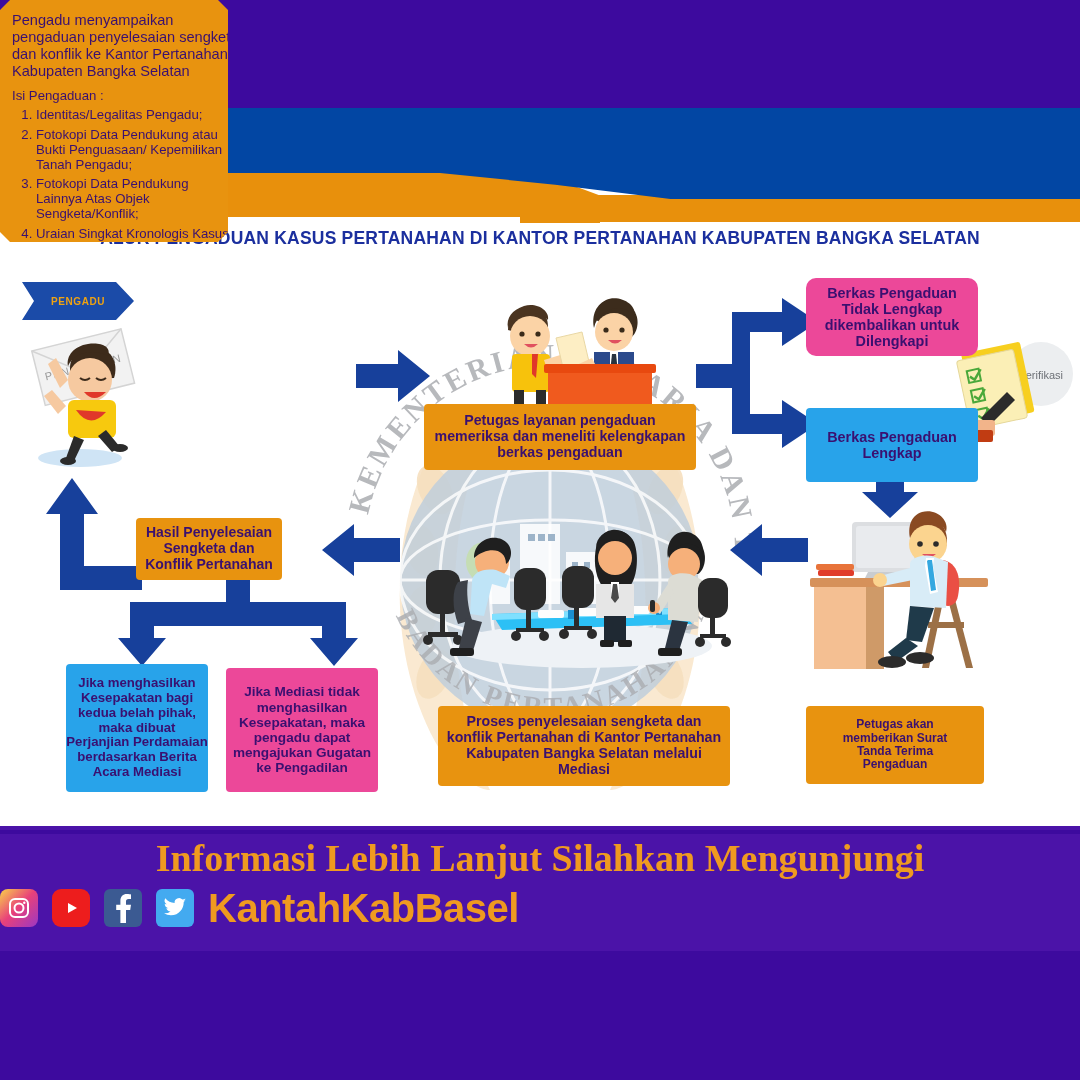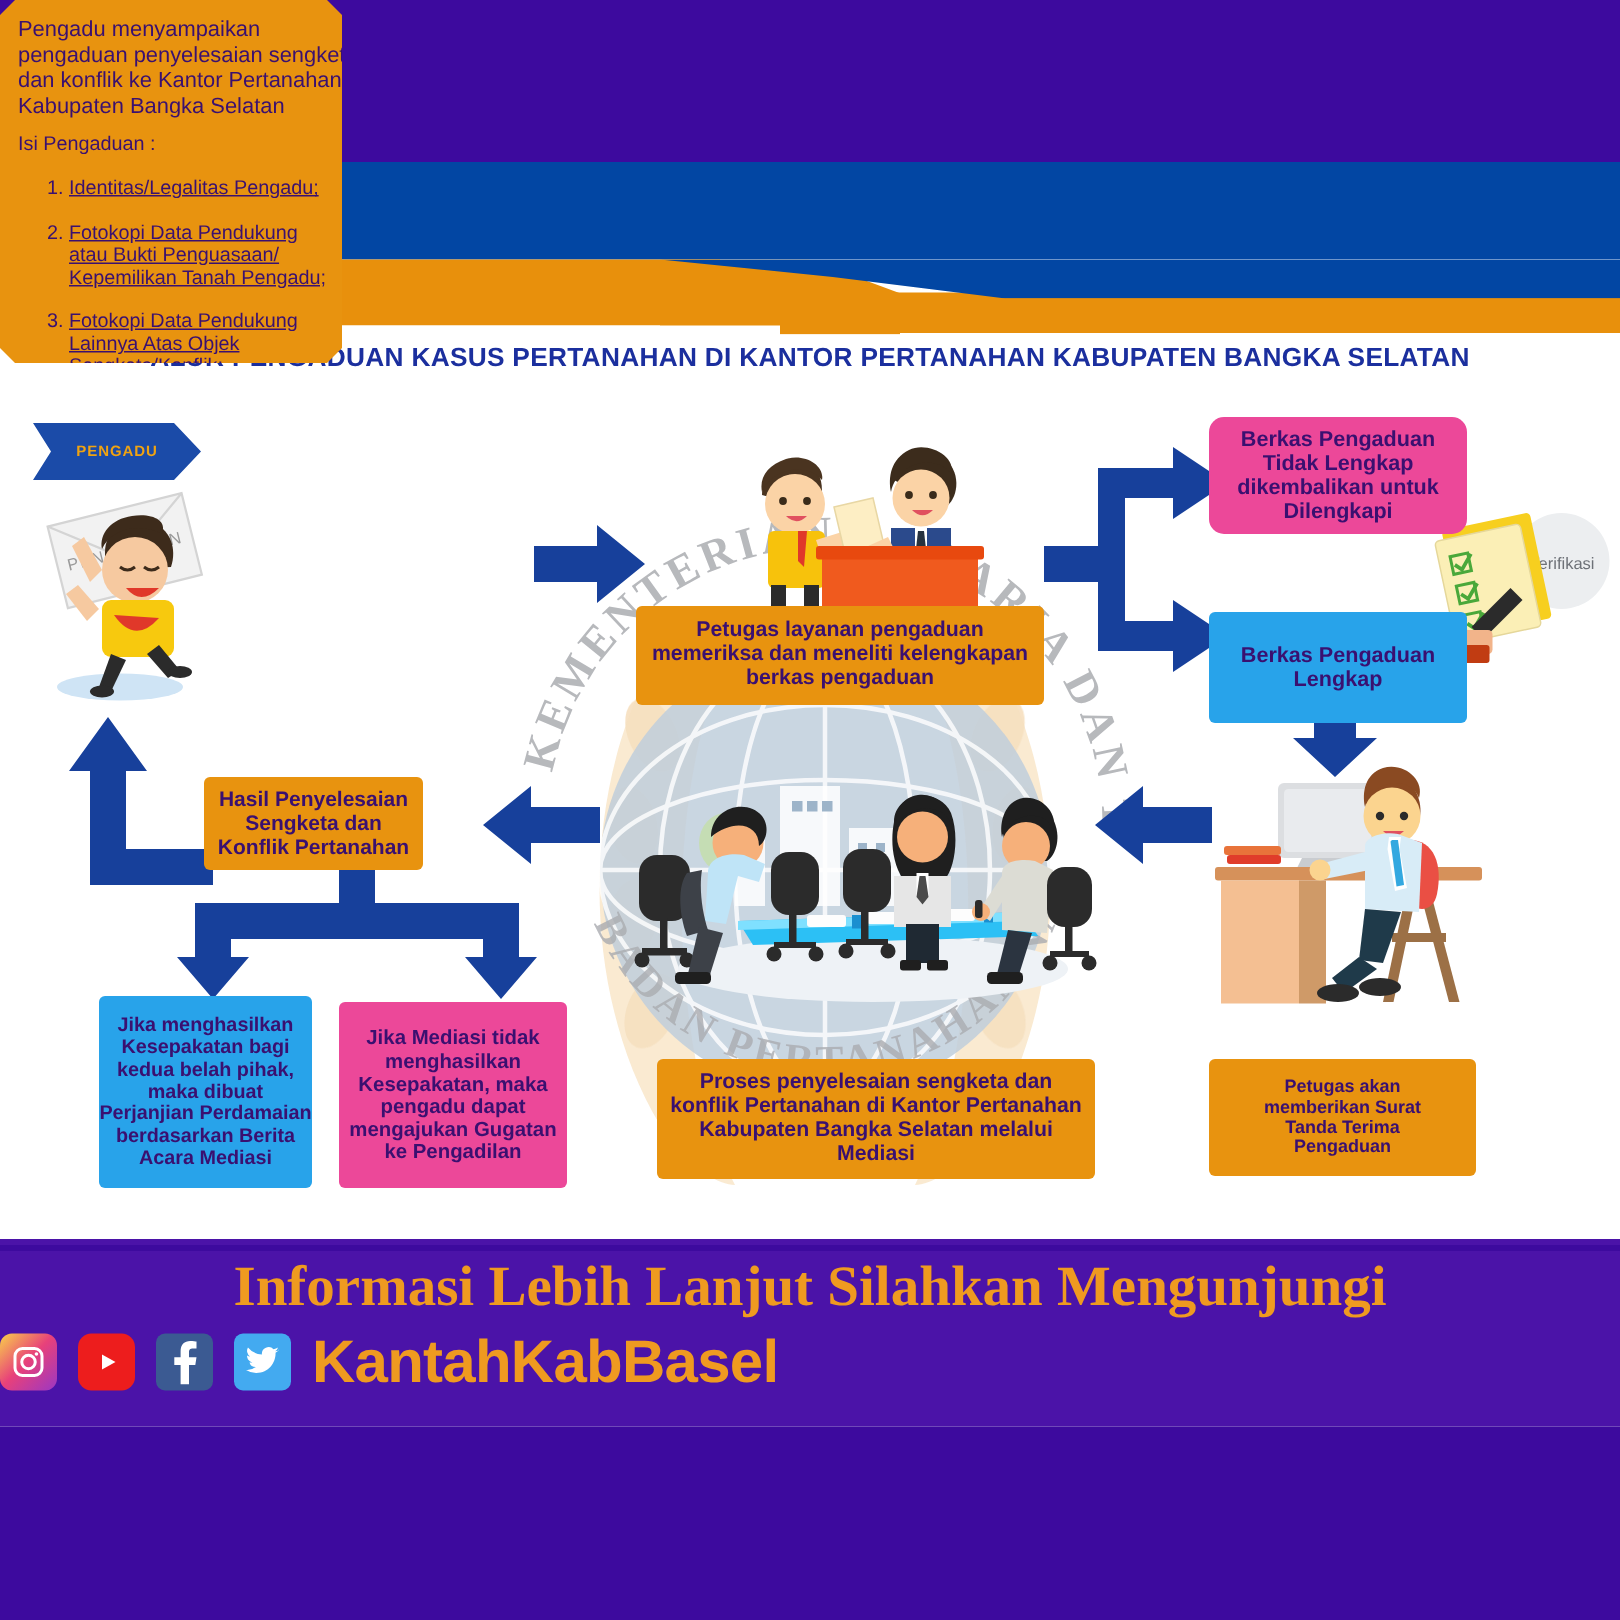--- a/index.html
+++ b/index.html
@@ -44,21 +44,21 @@
   .box.red{background:#ec4899;}
   .box.lblue{background:#28a3ea;}
   .box-left{text-align:left;}
 
   .b1{left:128px;top:258px;width:228px;height:242px;padding:12px 10px 10px 12px;
       background:#e8930f;border-radius:10px;
       clip-path:polygon(0 10px,10px 0,218px 0,228px 10px,228px 232px,218px 242px,10px 242px,0 232px);}
   .b1 .head{font-size:14.6px;line-height:1.17;color:#3a1070;margin-bottom:8px;}
   .b1 .sub{font-size:13.2px;line-height:1.15;color:#3a1070;}
   .b1 ol{margin:0;padding-left:20px;}
-  .b1 ol li{margin:14px;padding:0;text-decoration:underline;}
+  .b1 ol li{margin:4px;padding:0;}
 
   .pengadu{position:absolute;left:22px;top:282px;width:112px;height:38px;
      background:#1b4ba8;color:#f0a311;font-weight:bold;font-size:10px;
      display:flex;align-items:center;justify-content:center;letter-spacing:.6px;
      clip-path:polygon(0 0,94px 0,112px 50%,94px 100%,0 100%,12px 50%);}
 
   .b2{left:424px;top:404px;width:272px;height:66px;font-size:14.2px;padding:0 8px;}
   .b3{left:806px;top:278px;width:172px;height:78px;font-size:14.4px;padding:0 6px;
       border-radius:10px;}
   .b4{left:806px;top:408px;width:172px;height:74px;font-size:14.4px;padding:0 6px;}

